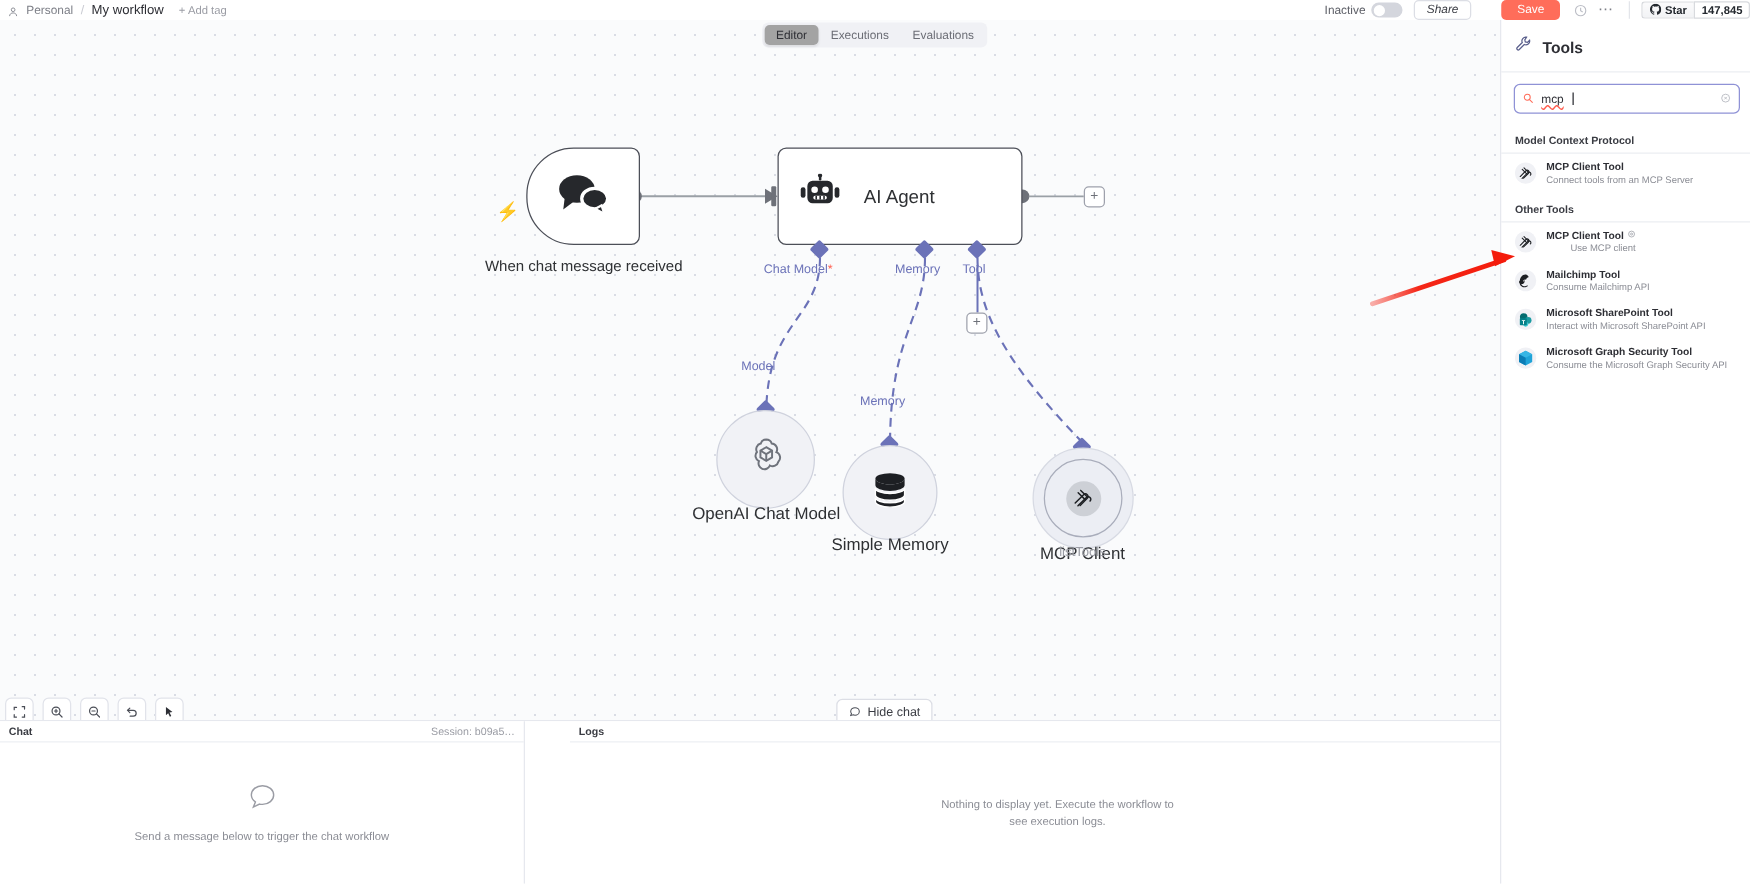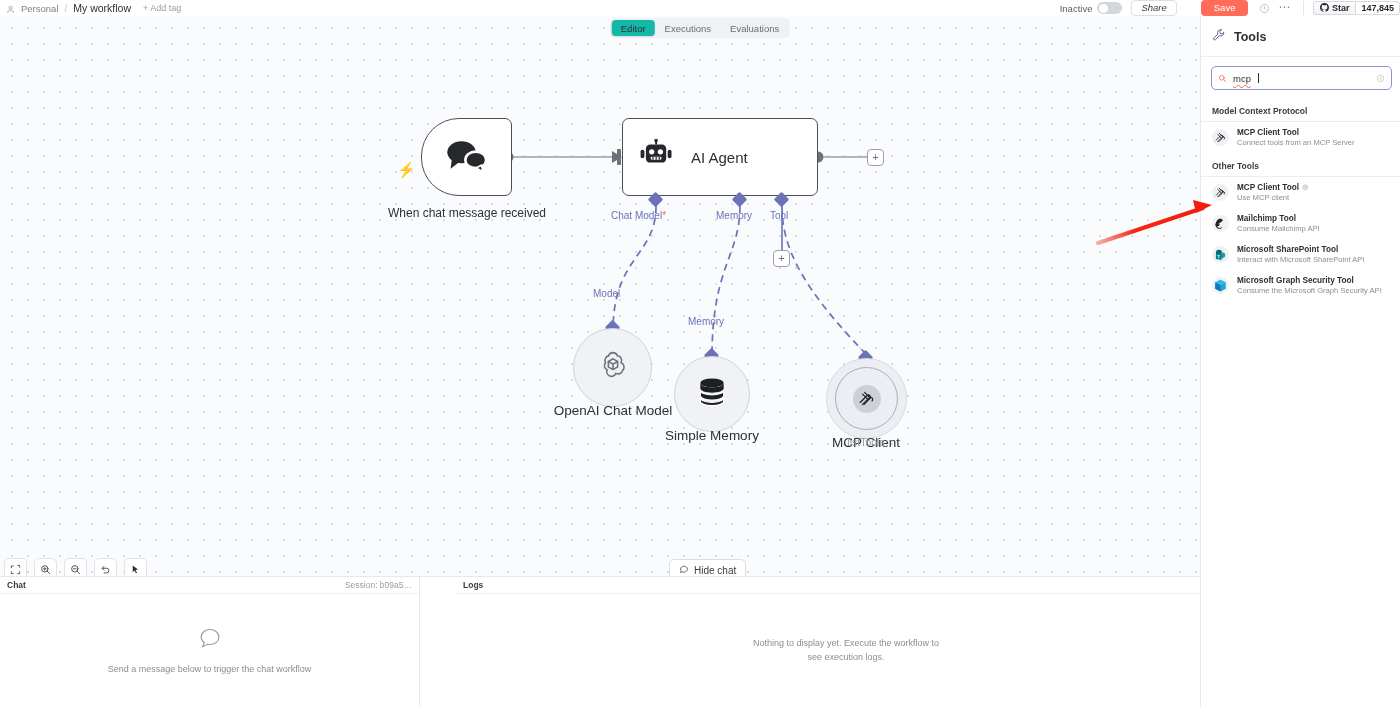--- a/index.html
+++ b/index.html
@@ -69,21 +69,21 @@
   
   .tabs {
     position: absolute; top: 18px; left: 50%; transform: translateX(-50%);
     display: flex; align-items: center; background: #f0f1f5;
     border-radius: 5px; padding: 2px; gap: 1px; z-index: 41;
   }
   .tab {
     font-size: 9.5px; color: #6b6d75; padding: 2.5px 9px;
     border-radius: 4px; line-height: 1.2;
   }
-  .tab.active { background: #14b8a6; color: #2d2e34; box-shadow: 0 1px 2px rgba(0,0,0,.08); }
+  .tab.active { background: #a3a3a3; color: #2d2e34; box-shadow: 0 1px 2px rgba(0,0,0,.08); }
 
   
   .canvas {
     position: absolute; top: 16px; left: 0; width: 1200px; height: 561px;
     background-color: #fafbfc;
     background-image: radial-gradient(#d9dce4 0.9px, transparent 0.9px);
     background-size: 16px 16px; background-position: 4px 4px;
     border-bottom: 1px solid #e6e8ee;
     overflow: hidden;
   }
@@ -204,21 +204,21 @@
   .tool-ico {
     width:17px; height:17px; border-radius:50%; background:#f0f1f5;
     display:flex; align-items:center; justify-content:center; flex:none;
     overflow:hidden;
   }
   .tool-texts { display:flex; flex-direction:column; gap:1px; min-width:0; }
   .tool-name {
     font-size:8.2px; color:#2d2e34; font-weight:700; white-space:nowrap;
     display:flex; align-items:center; gap:3px;
   }
-  .tool-desc { font-size:7.6px; color:#8b8d95; white-space:nowrap; }
+  .tool-desc { font-size:7.6px; color:#8b8d95; white-space:nowrap;text-align:right; }
   .gear-mini { color:#9a9ca4; font-size:7px; }
 
   
   .anno { position:absolute; inset:0; width:1400px; height:707px; pointer-events:none; z-index:50; }
 </style>
 </head>
 <body>
 
 <div id="app">
 

